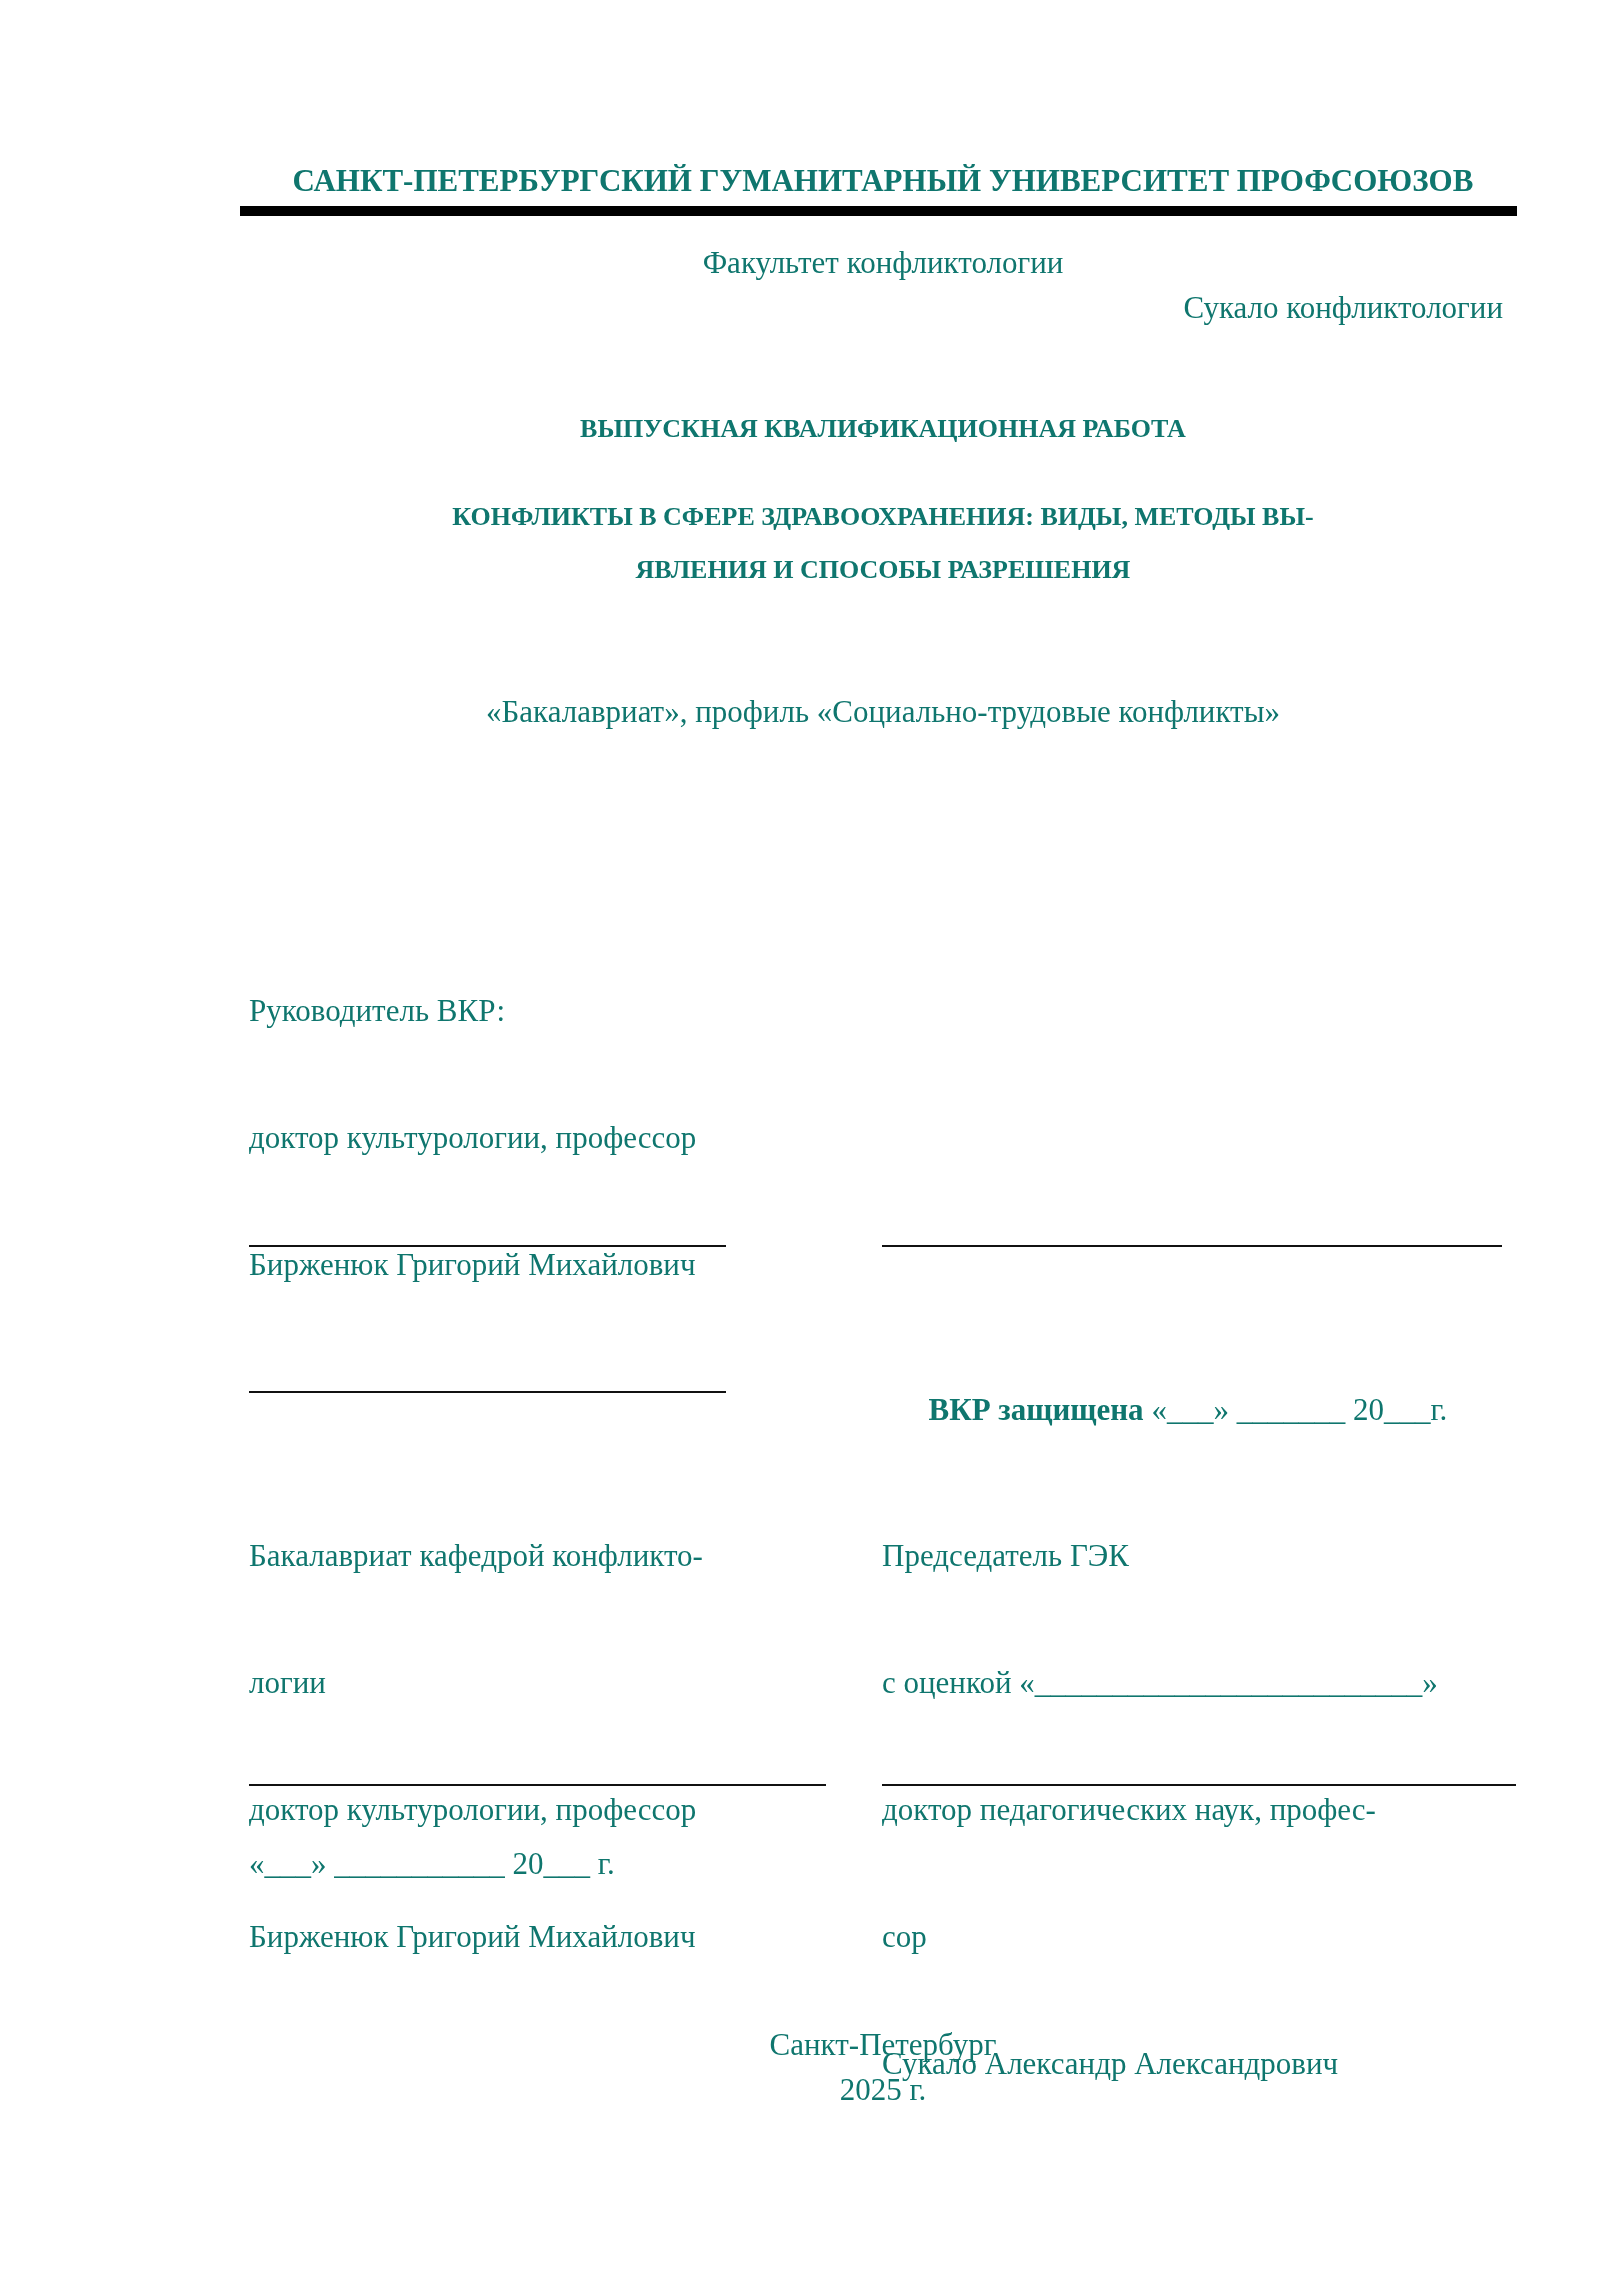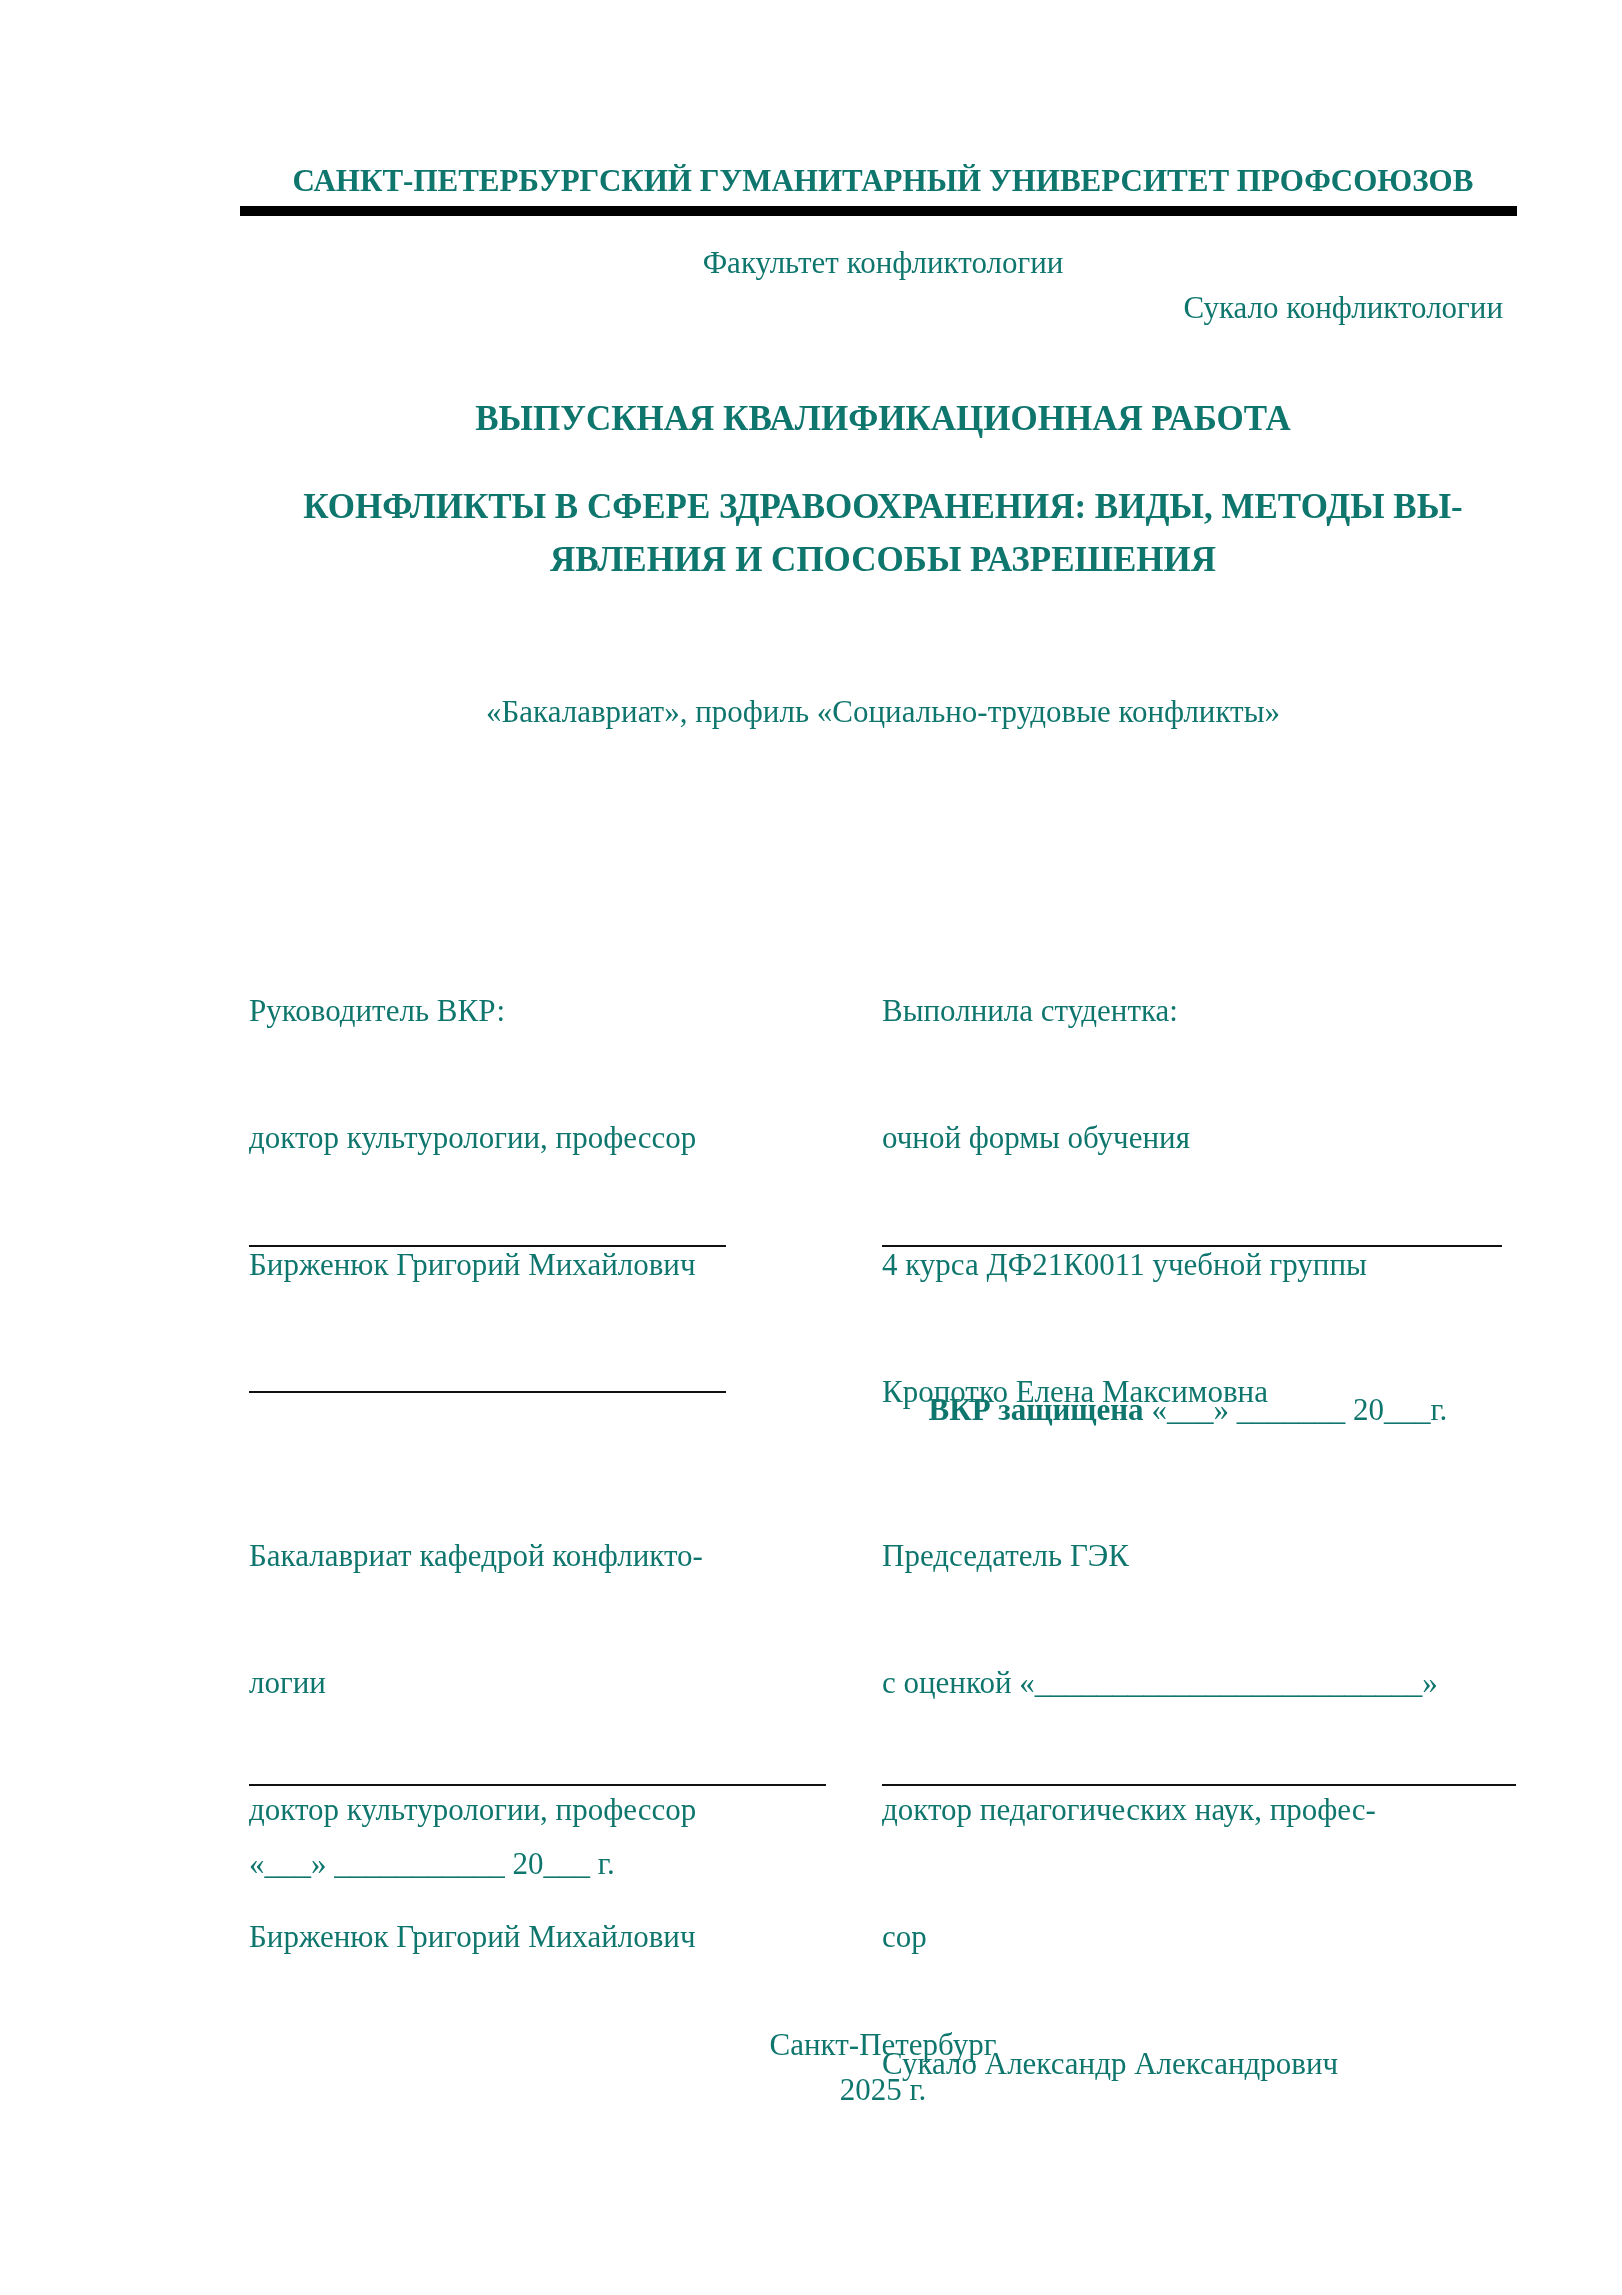--- a/index.html
+++ b/index.html
@@ -10,21 +10,21 @@
     color:#0f766e;
     font-family:"Liberation Serif","DejaVu Serif",serif;
     font-size:31px;
     overflow:hidden;
   }
   .content{position:absolute;left:249px;top:0;width:1268px;height:100%;}
   .abs{position:absolute;left:0;width:100%;white-space:pre;}
   .center{text-align:center;}
   .right{text-align:right;}
   .bold{font-weight:bold;}
-  .big{font-size:35px;}
+  .big{font-size:26px;margin-top:15px;}
   .rule{position:absolute;left:-9.4px;width:1277px;height:10.2px;background:#000;}
   .col{position:absolute;white-space:pre;}
   .col .ln{height:55px;line-height:55px;}
   .sigline{position:absolute;border-top:2.4px solid #111;height:0;}
   .footer-ln{height:45px;line-height:45px;}
 </style>
 </head>
 <body>
 
 <div class="page">
@@ -44,26 +44,20 @@
     <div class="abs center bold big" style="top:540px;">ЯВЛЕНИЯ И СПОСОБЫ РАЗРЕШЕНИЯ</div>
 
     <div class="abs center" style="top:694px;">«Бакалавриат», профиль «Социально-трудовые конфликты»</div>
 
     <div class="col" style="left:0;top:911px;width:612px;">
       <div class="ln">Руководитель ВКР:</div>
       <div class="ln">доктор культурологии, профессор</div>
       <div class="ln">Бирженюк Григорий Михайлович</div>
     </div>
 
-    <div class="col" style="left:633px;top:911px;width:635px;">
-      <div class="ln">Выполнила студентка:</div>
-      <div class="ln">очной формы обучения</div>
-      <div class="ln">4 курса ДФ21К0011 учебной группы</div>
-      <div class="ln">Кропотко Елена Максимовна</div>
-    </div>
 
     <div class="sigline" style="top:1245px;left:0;width:477px;"></div>
     <div class="sigline" style="top:1245px;left:633px;width:620px;"></div>
 
     <div class="sigline" style="top:1391px;left:0;width:477px;"></div>
     <div class="abs" style="top:1356px;left:633px;width:635px;">
       <span class="bold">ВКР защищена</span><span> «___» _______ 20___г.</span>
     </div>
 
     <div class="col" style="left:0;top:1456px;width:612px;">

